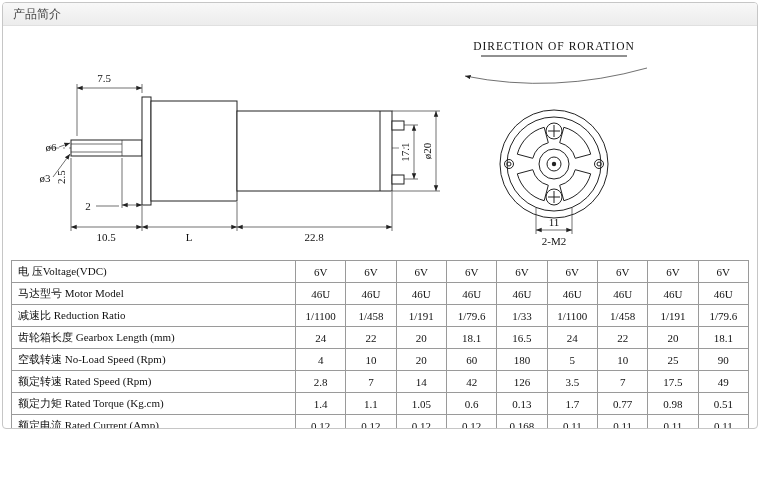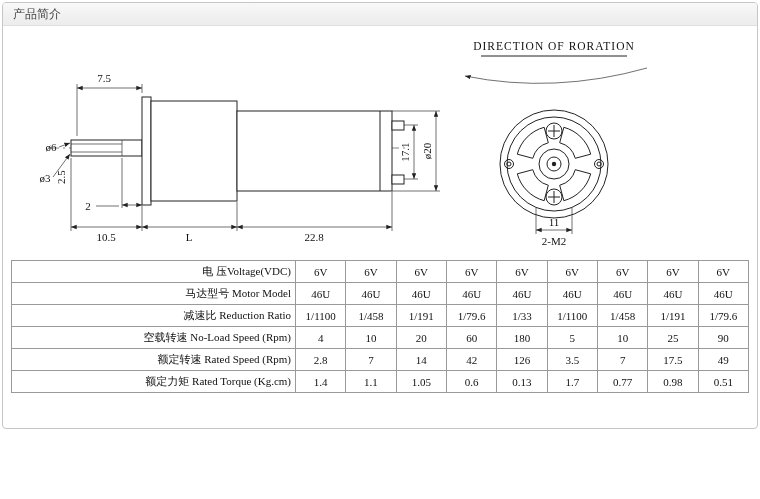--- a/index.html
+++ b/index.html
@@ -28,21 +28,21 @@
   svg .thin { stroke: #333; stroke-width: 0.7; fill: none; }
   svg .cl { stroke: #555; stroke-width: 0.7; fill: none; stroke-dasharray: 10 4 2 4; }
   .table-section { padding: 0 8px; }
   .table-title { font-size: 12px; color: #222; margin: 4px 0 4px 2px; }
   table.tech { border-collapse: collapse; width: 100%; table-layout: fixed; }
   table.tech td {
     border: 1px solid #9a9a9a; font-size: 11px; color: #111;
     padding: 3px 4px; height: 16px; text-align: center;
     overflow: hidden; white-space: nowrap;
   }
-  table.tech td.row-label { text-align: right; padding-left: 6px; }
+  table.tech td.row-label { text-align: left; padding-left: 6px; }
 </style>
 </head>
 <body>
 
 <div class="page">
 
   <div class="header-bar">
     <span>产品简介</span>
   </div>
 
@@ -187,20 +187,32 @@
             <td>1/458</td>
             <td>1/191</td>
             <td>1/79.6</td>
             <td>1/33</td>
             <td>1/1100</td>
             <td>1/458</td>
             <td>1/191</td>
             <td>1/79.6</td>
           </tr>
           <tr>
+            <td class="row-label">齿轮箱长度 Gearbox Length (mm)</td>
+            <td>24</td>
+            <td>22</td>
+            <td>20</td>
+            <td>18.1</td>
+            <td>16.5</td>
+            <td>24</td>
+            <td>22</td>
+            <td>20</td>
+            <td>18.1</td>
+          </tr>
+          <tr>
             <td class="row-label">空载转速 No-Load Speed (Rpm)</td>
             <td>4</td>
             <td>10</td>
             <td>20</td>
             <td>60</td>
             <td>180</td>
             <td>5</td>
             <td>10</td>
             <td>25</td>
             <td>90</td>
@@ -222,17 +234,29 @@
             <td>1.4</td>
             <td>1.1</td>
             <td>1.05</td>
             <td>0.6</td>
             <td>0.13</td>
             <td>1.7</td>
             <td>0.77</td>
             <td>0.98</td>
             <td>0.51</td>
           </tr>
+          <tr>
+            <td class="row-label">额定电流 Rated Current (Amp)</td>
+            <td>0.12</td>
+            <td>0.12</td>
+            <td>0.12</td>
+            <td>0.12</td>
+            <td>0.168</td>
+            <td>0.11</td>
+            <td>0.11</td>
+            <td>0.11</td>
+            <td>0.11</td>
+          </tr>
         </tbody>
     </table>
   </div>
 
 </div>
 
 </body></html>

